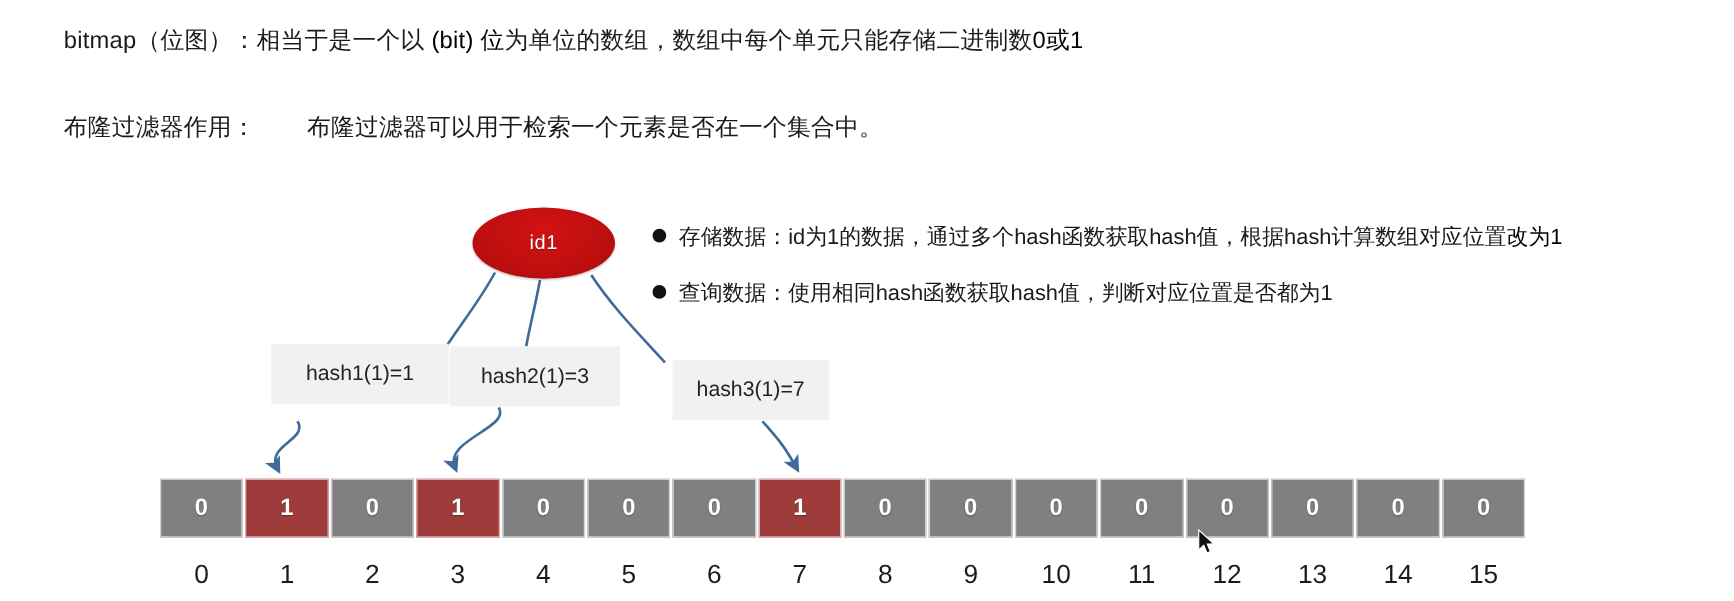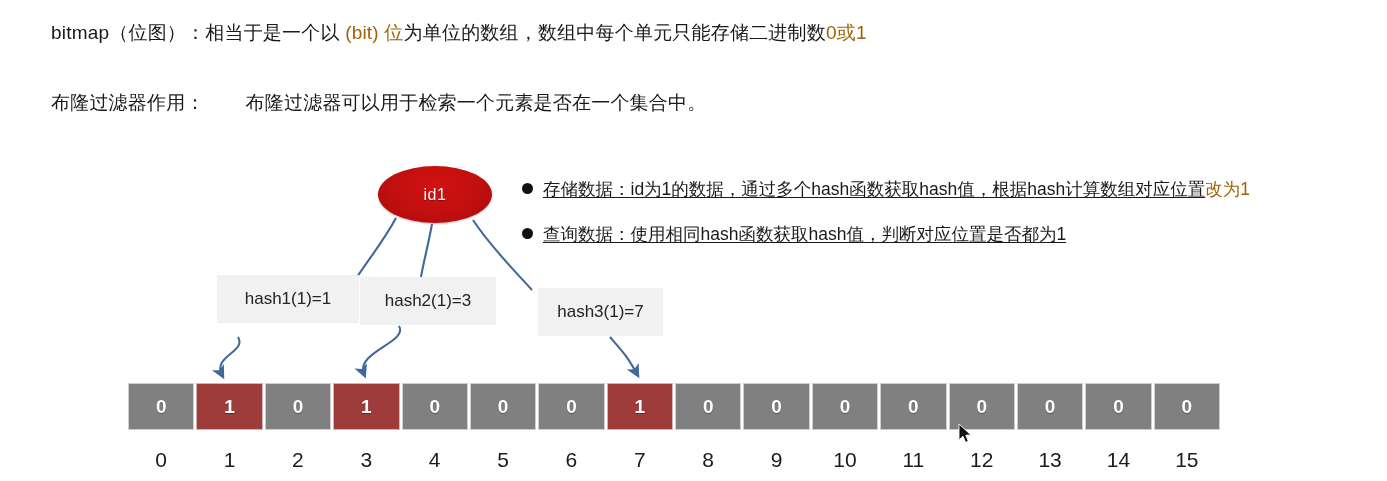--- a/index.html
+++ b/index.html
@@ -19,21 +19,21 @@
   
   .hline {
     position: absolute;
     left: 10px;
     white-space: nowrap;
     font-size: 19px;
     line-height: 26px;
     letter-spacing: 0.2px;
   }
   .hline .bold { font-weight: normal; margin-left: 41px; }
-  .red { color: #a16207; }
+  .red { color: #000000; }
   #line-bitmap  { top: 20px; }
   #line-bloom   { top: 90px; }
 
   
   .bullet-row {
     position: absolute;
     left: 522px;
     display: flex;
     align-items: flex-start;
     font-size: 17.5px;
@@ -45,21 +45,21 @@
   .bullet-dot {
     width: 11px;
     height: 11px;
     border-radius: 50%;
     background: #111;
     margin-top: 6px;
     margin-right: 10px;
     flex: 0 0 auto;
   }
   .bullet-text { display: inline-block; }
-  .uline { text-decoration: underline; text-decoration-thickness: 1px; text-underline-offset: 2px; }
+  .uline { text-decoration-thickness: 1px; text-underline-offset: 2px; }
 
   
   #connector-layer {
     position: absolute;
     left: 0; top: 0;
     width: 1387px; height: 481px;
     pointer-events: none;
   }
 
   

